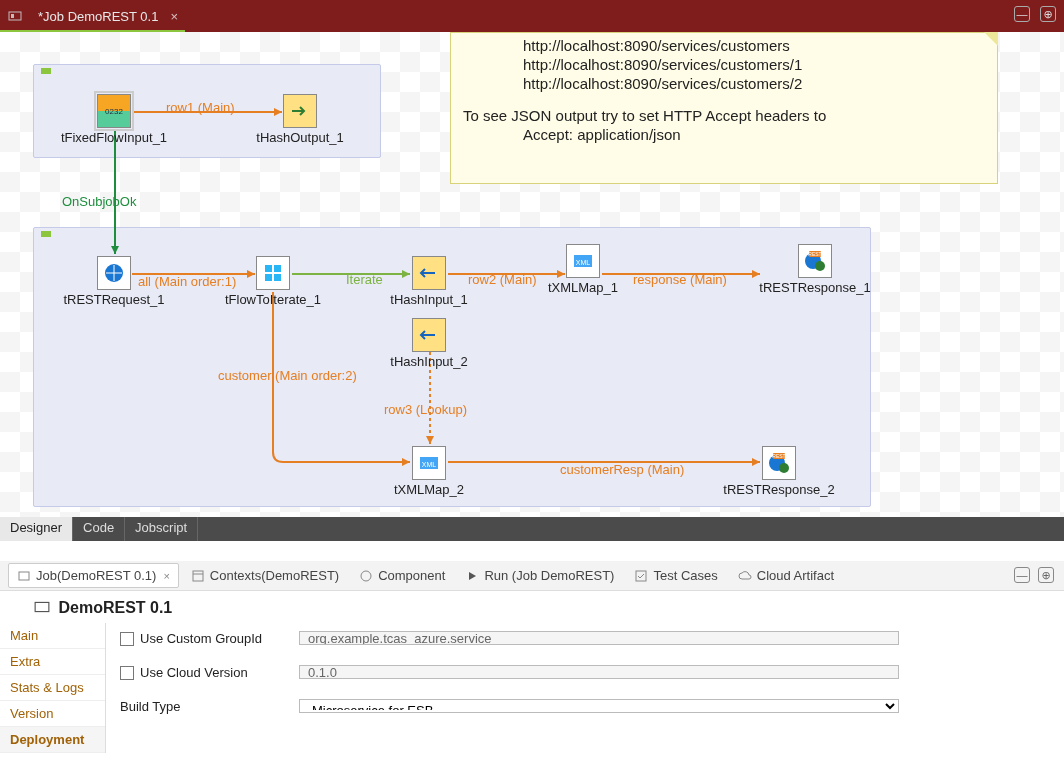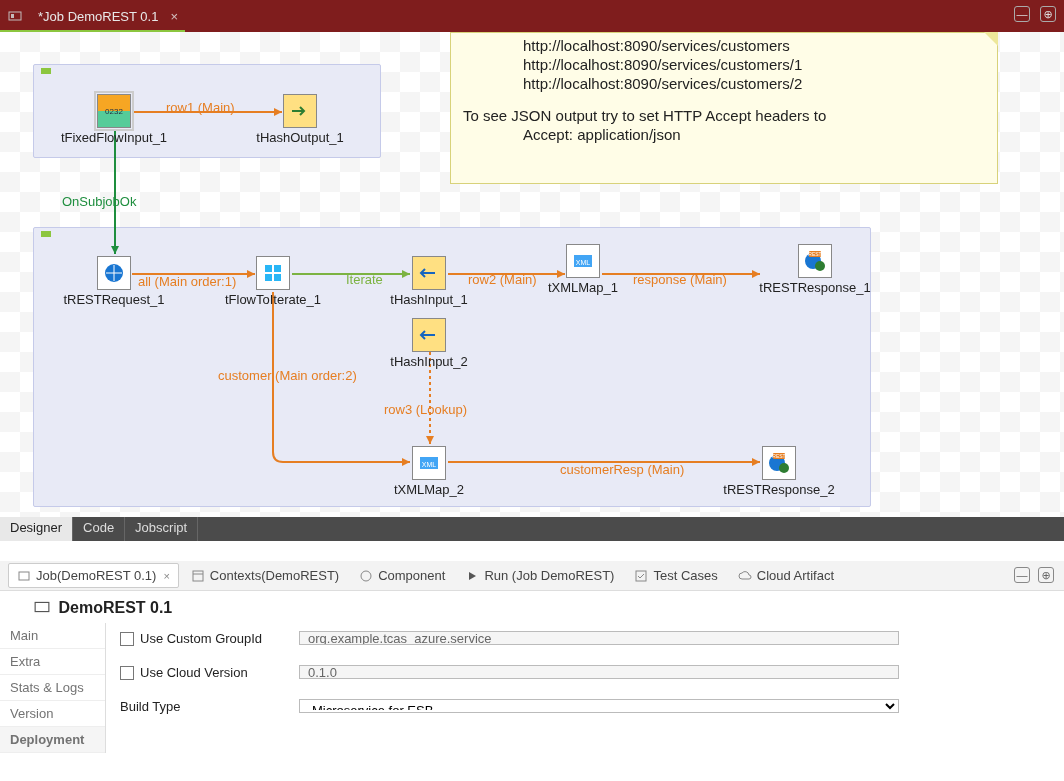--- a/index.html
+++ b/index.html
@@ -69,21 +69,21 @@
   .views .v.active { background:#fff; border:1px solid #ccc; }
   .views .vicn { width:14px; height:14px; display:inline-block; }
   .views .close-x2 { font-size:11px; color:#888; margin-left:2px; }
   .views .right-ctrls { position:absolute; right:10px; top:6px; display:flex; gap:8px; }
 
   .propTitle { font-size:16px; font-weight:bold; padding:8px 10px 6px 10px; color:#222;margin-left:24px; }
   .propTitle .ticn { width:16px;height:16px;display:inline-block;vertical-align:-2px;margin-right:4px; }
 
   .propBody { display:flex; }
   .sideTabs { width:106px; border-right:1px solid #ddd; }
-  .sideTabs .st { padding:5px 10px; font-size:13px; color:#737373; cursor:pointer; border-bottom:1px solid #eee; }
+  .sideTabs .st { padding:5px 10px; font-size:13px; color:#a16207; cursor:pointer; border-bottom:1px solid #eee; }
   .sideTabs .st.active { font-weight:bold; background:#f5f5f5; }
   .formArea { flex:1; padding:8px 14px; }
   .frow { display:flex; align-items:flex-start; height:34px; gap:14px; font-size:13px; }
   .frow label.ck { display:flex; align-items:center; gap:6px; width:165px; }
   .frow input[type=text], .frow select {
     width:600px; height:14px; padding:2px 8px; font-size:13px;
     border:1px solid #bbb; background:#fff;
   }
   .frow input[readonly] { background:#f5f5f5; color:#666; }
   .ckbox { width:14px;height:14px;border:1px solid #777; display:inline-block; }

